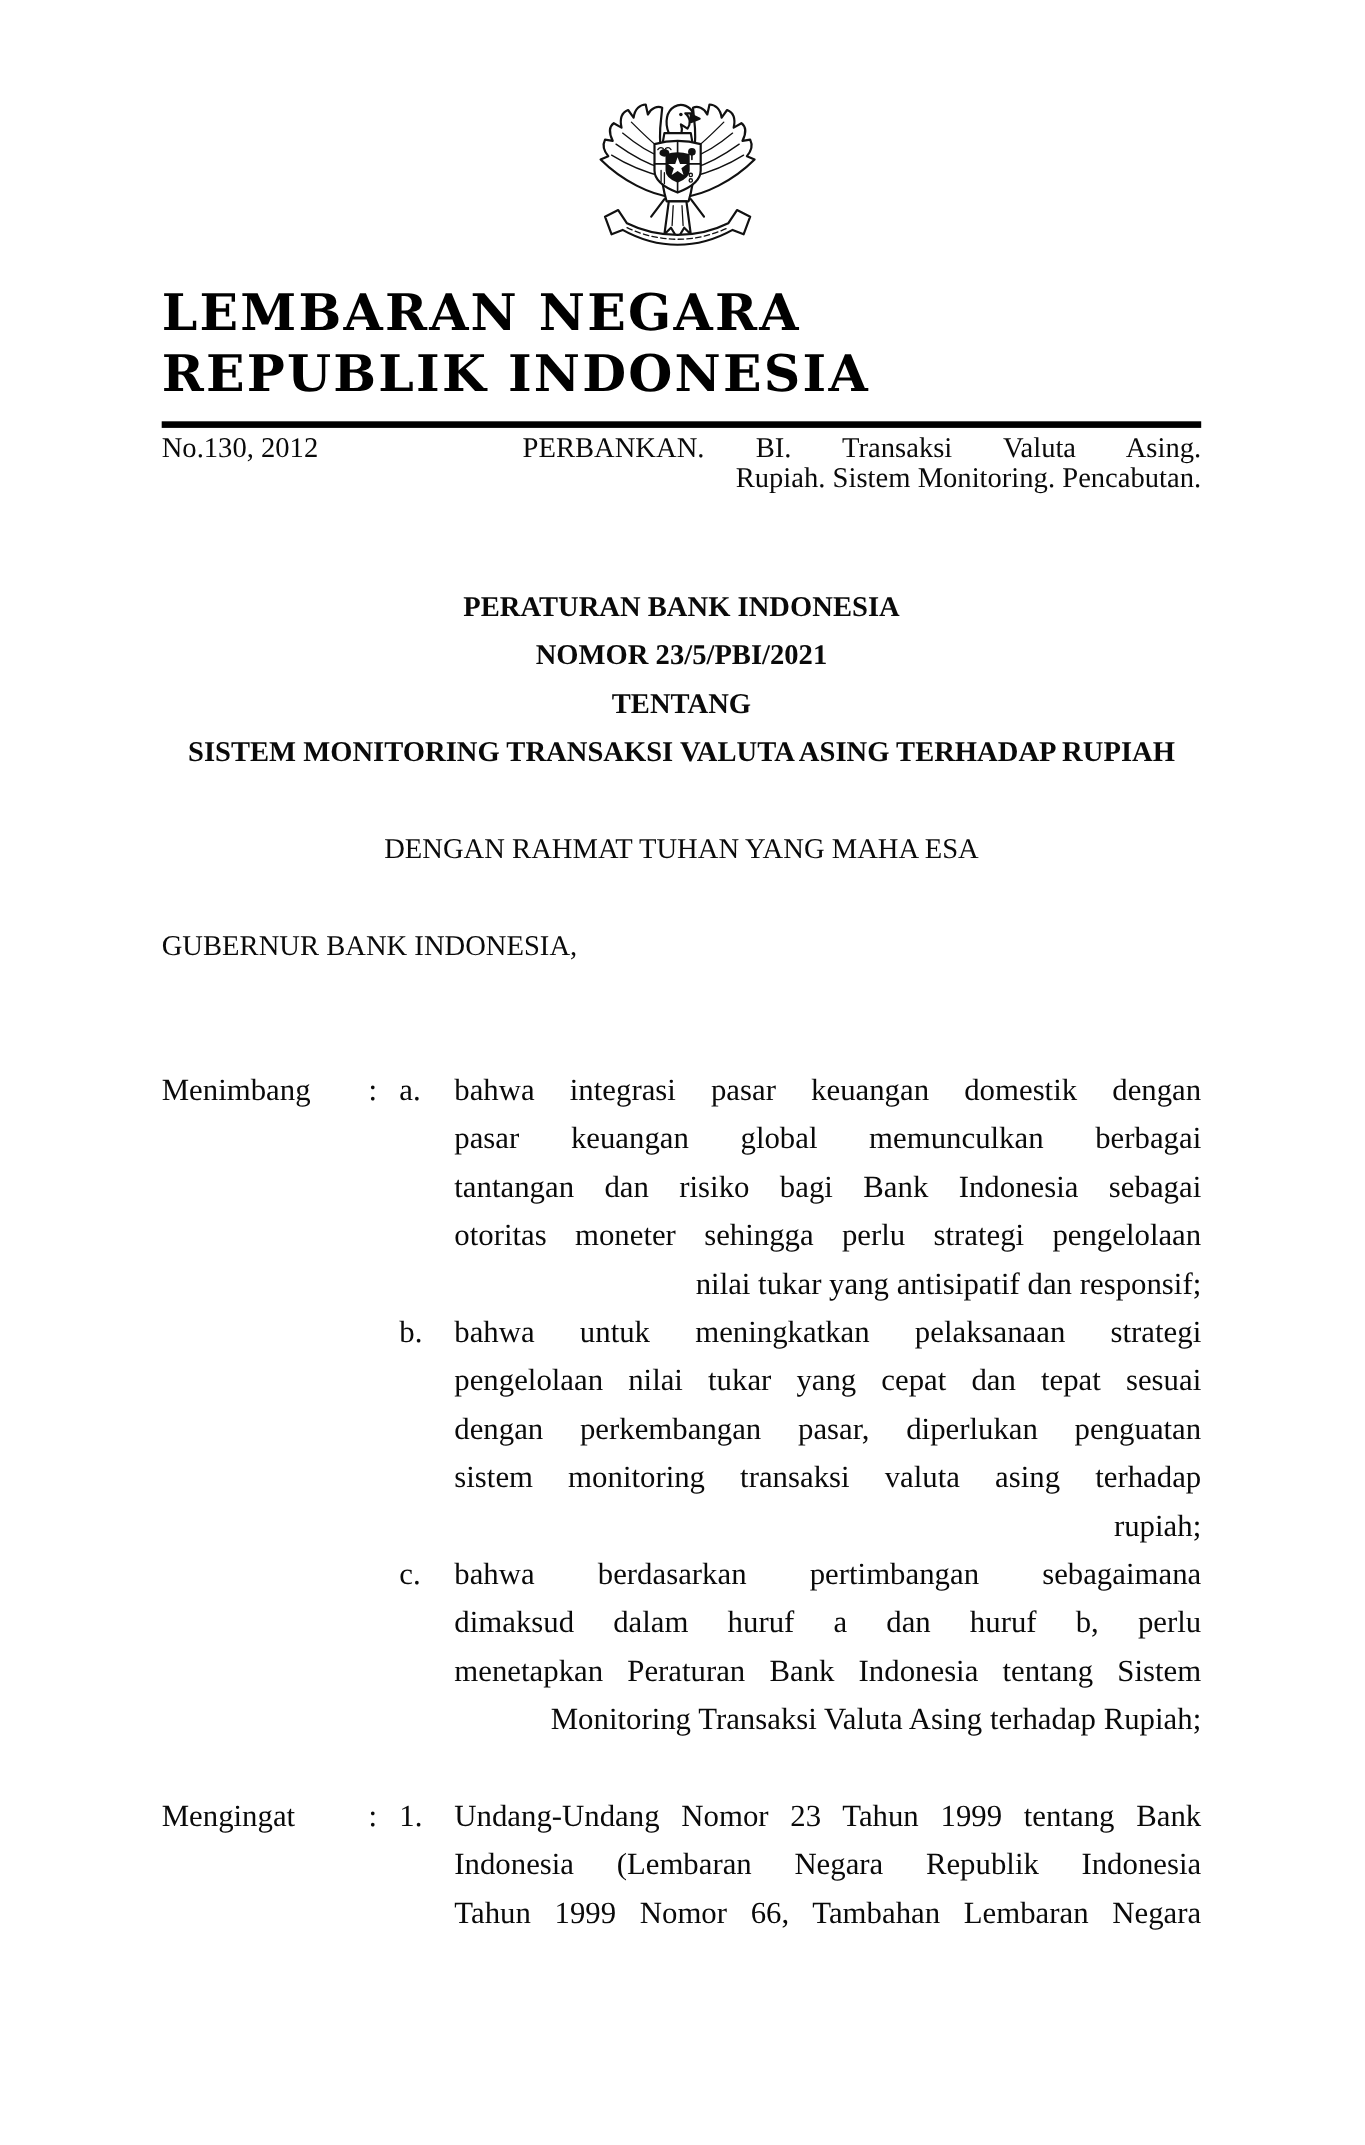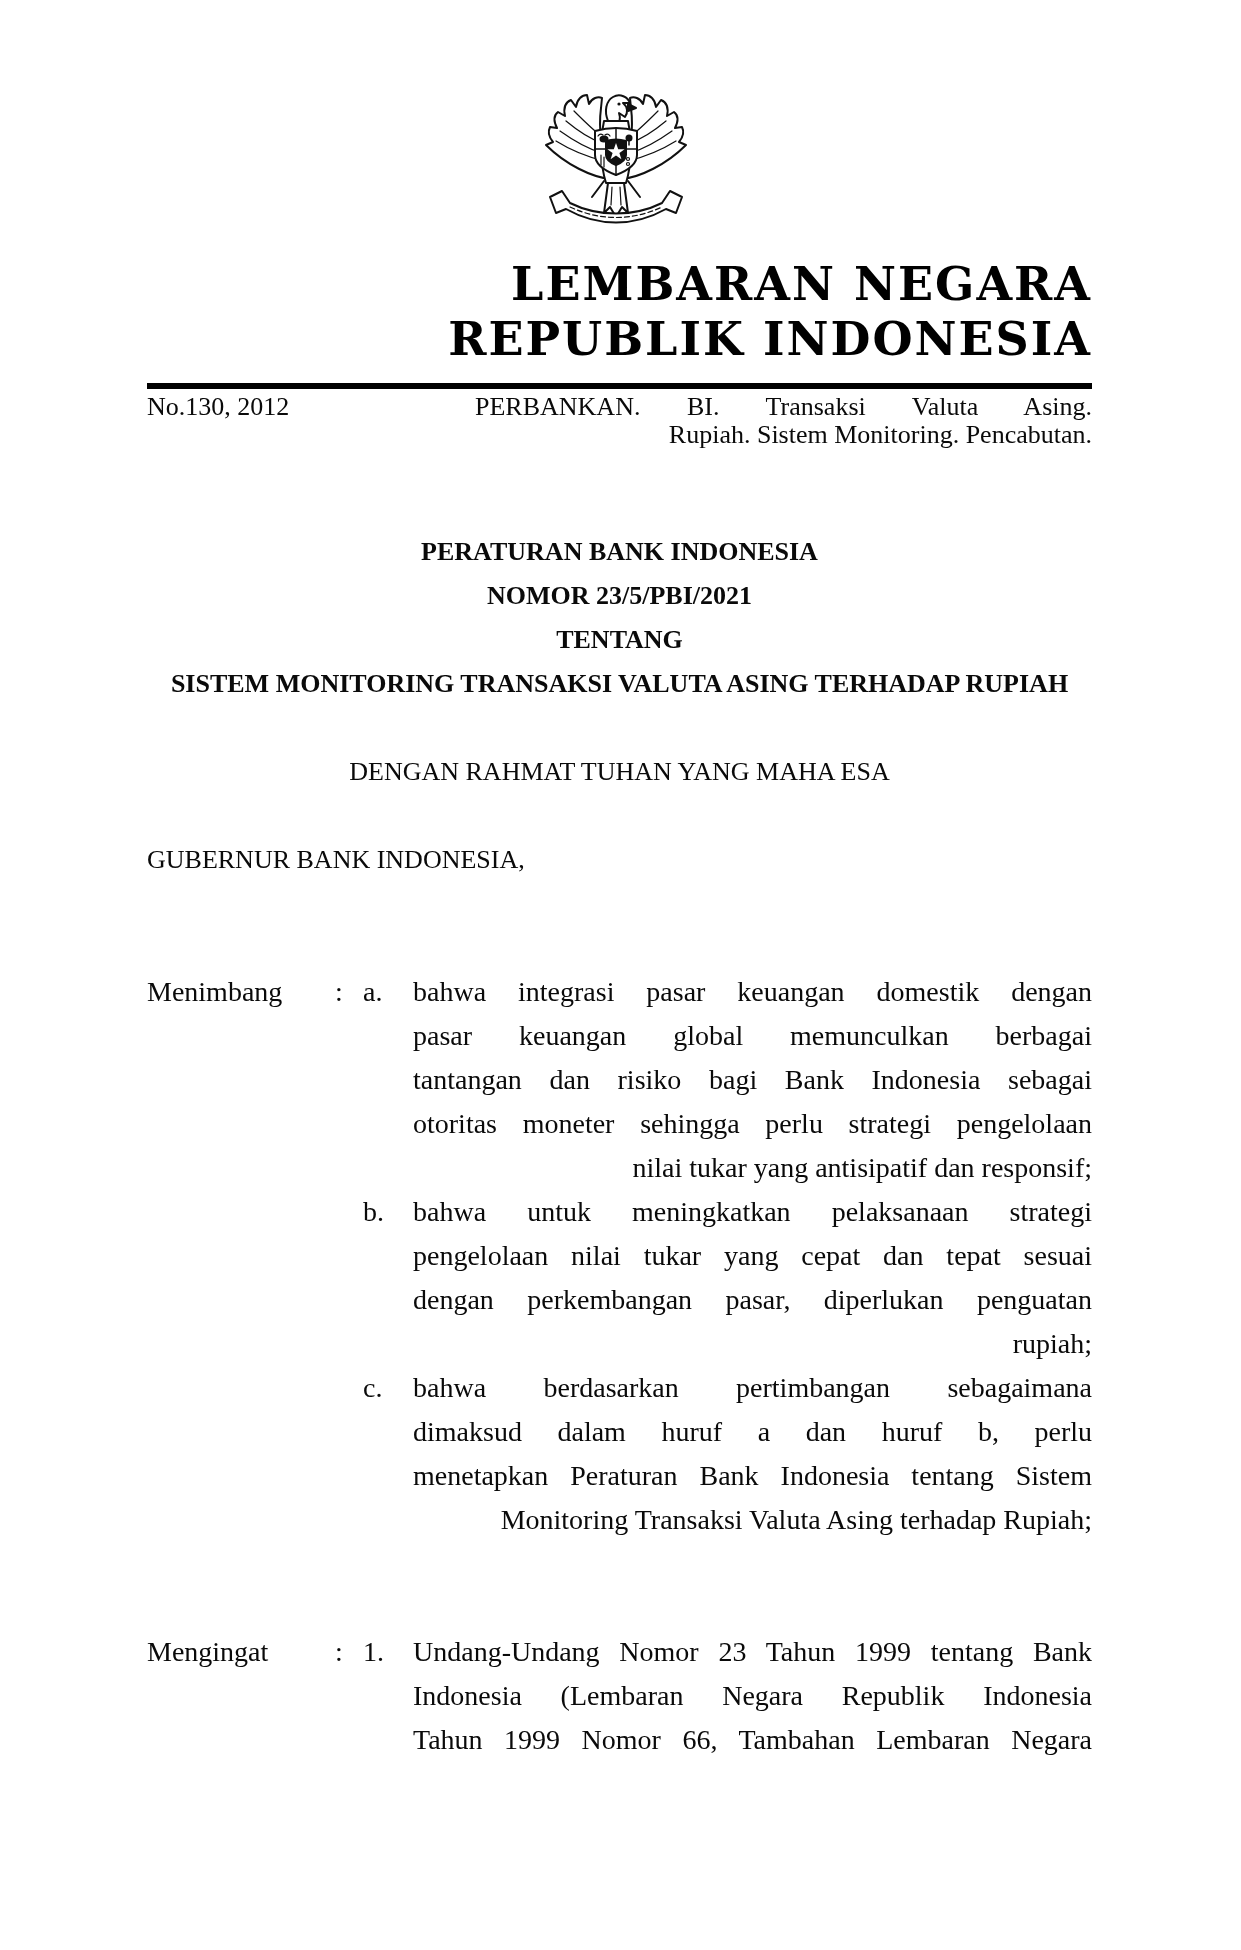--- a/index.html
+++ b/index.html
@@ -2,21 +2,21 @@
 <html><head>
 <meta charset="utf-8">
 <style>
   html,body{margin:0;padding:0;background:#ffffff;}
   .page{
     position:relative;width:1241px;height:1950px;background:#ffffff;
     font-family:"Liberation Serif", serif;color:#0a0a0a;overflow:hidden;
   }
   .emblem{position:absolute;left:540px;top:90px;width:152px;height:150px;}
   .masthead{
-    position:absolute;top:257px;left:147px;width:945px;text-align:right;
+    position:absolute;top:257px;left:147px;width:945px;text-align:left;
     font-family:"DejaVu Serif", serif;font-weight:700;font-size:46px;
     line-height:55px;letter-spacing:2px;color:#000;white-space:nowrap;
   }
   .rule{position:absolute;top:383px;left:147px;width:945px;height:6px;background:#000;}
   .gz-number{position:absolute;top:393px;left:147px;font-size:26px;line-height:28px;}
   .gz-subject{position:absolute;top:393px;left:475px;width:617px;font-size:26px;line-height:28px;}
   .reg-title{position:absolute;top:530px;left:147px;width:945px;text-align:center;font-size:26px;line-height:44px;font-weight:bold;}
   .invocation{position:absolute;top:750px;left:147px;width:945px;text-align:center;font-size:26px;line-height:44px;}
   .authority{position:absolute;top:838px;left:147px;width:945px;text-align:left;font-size:26px;line-height:44px;}
   .section{position:absolute;left:147px;width:945px;font-size:28px;line-height:44px;}
@@ -104,20 +104,21 @@
         </div>
       </div>
       <div class="item">
         <div class="col-label bline"></div>
         <div class="col-colon bline"></div>
         <div class="col-marker bline">b.</div>
         <div class="col-text">
           <div class="bline jline">bahwa untuk meningkatkan pelaksanaan strategi</div>
           <div class="bline jline">pengelolaan nilai tukar yang cepat dan tepat sesuai</div>
           <div class="bline jline">dengan perkembangan pasar, diperlukan penguatan</div>
+          <div class="bline jline">sistem monitoring transaksi valuta asing terhadap</div>
           <div class="bline pline">rupiah;</div>
         </div>
       </div>
       <div class="item">
         <div class="col-label bline"></div>
         <div class="col-colon bline"></div>
         <div class="col-marker bline">c.</div>
         <div class="col-text">
           <div class="bline jline">bahwa berdasarkan pertimbangan sebagaimana</div>
           <div class="bline jline">dimaksud dalam huruf a dan huruf b, perlu</div>

